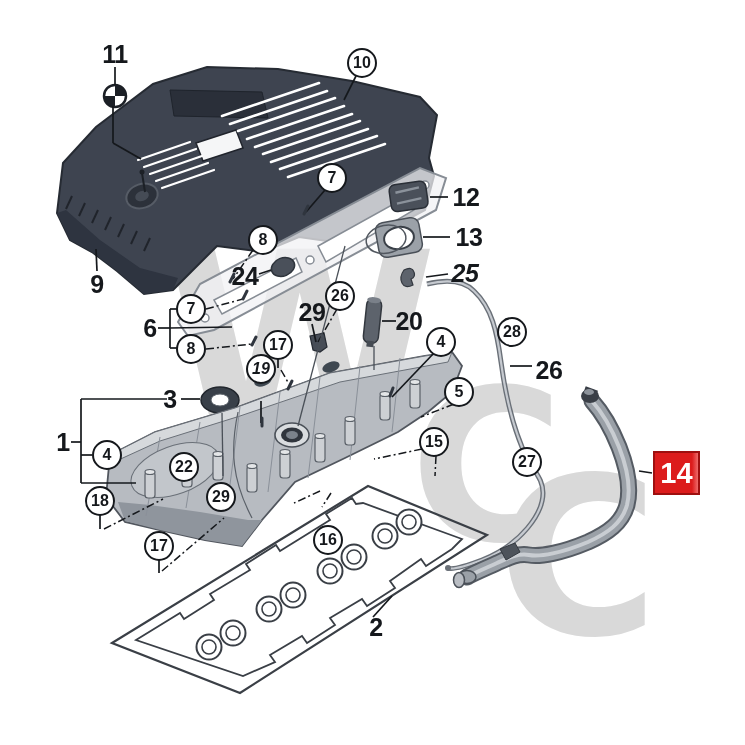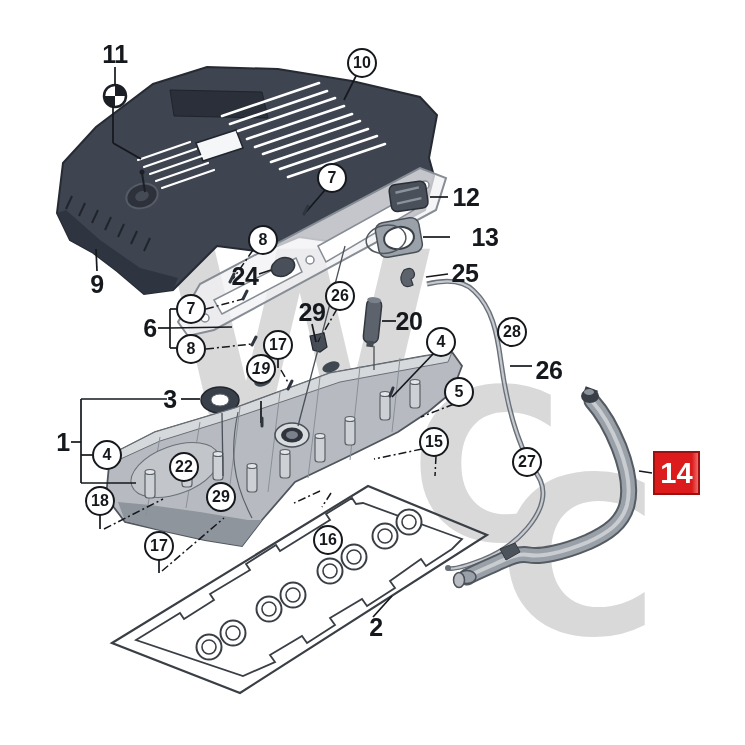--- a/index.html
+++ b/index.html
@@ -340,23 +340,23 @@
       <div class="co" style="left: 527px; top: 462px;">27</div>
       <div class="co" style="left: 107px; top: 455px;">4</div>
       <div class="co" style="left: 184px; top: 467px;">22</div>
       <div class="co" style="left: 221px; top: 497px;">29</div>
       <div class="co" style="left: 100px; top: 501px;">18</div>
       <div class="co" style="left: 328px; top: 479px; margin-top: 46px;">16</div>
       <div class="co" style="left: 159px; top: 546px;">17</div>
       <div class="pl" style="left: 115px; top: 54px; text-align: right;">11</div>
       <div class="pl" style="left: 97px; top: 284px;">9</div>
       <div class="pl" style="left: 466px; top: 197px;">12</div>
-      <div class="pl" style="left: 469px; top: 237px; margin-left: 16px;">13</div>
+      <div class="pl" style="left: 469px; top: 237px;">13</div>
       <div class="pl" style="left: 245px; top: 276px;">24</div>
-      <div class="pl" style="left: 465px; top: 273px;">25</div>
+      <div class="pl" style="left: 465px; top: 273px; font-style: italic;">25</div>
       <div class="pl" style="left: 150px; top: 328px;">6</div>
       <div class="pl" style="left: 312px; top: 312px;">29</div>
       <div class="pl" style="left: 409px; top: 321px;">20</div>
       <div class="pl" style="left: 549px; top: 370px;">26</div>
       <div class="pl" style="left: 170px; top: 399px;">3</div>
       <div class="pl" style="left: 63px; top: 442px;">1</div>
       <div class="pl" style="left: 376px; top: 627px;">2</div>
     </div>
 </div>
 

